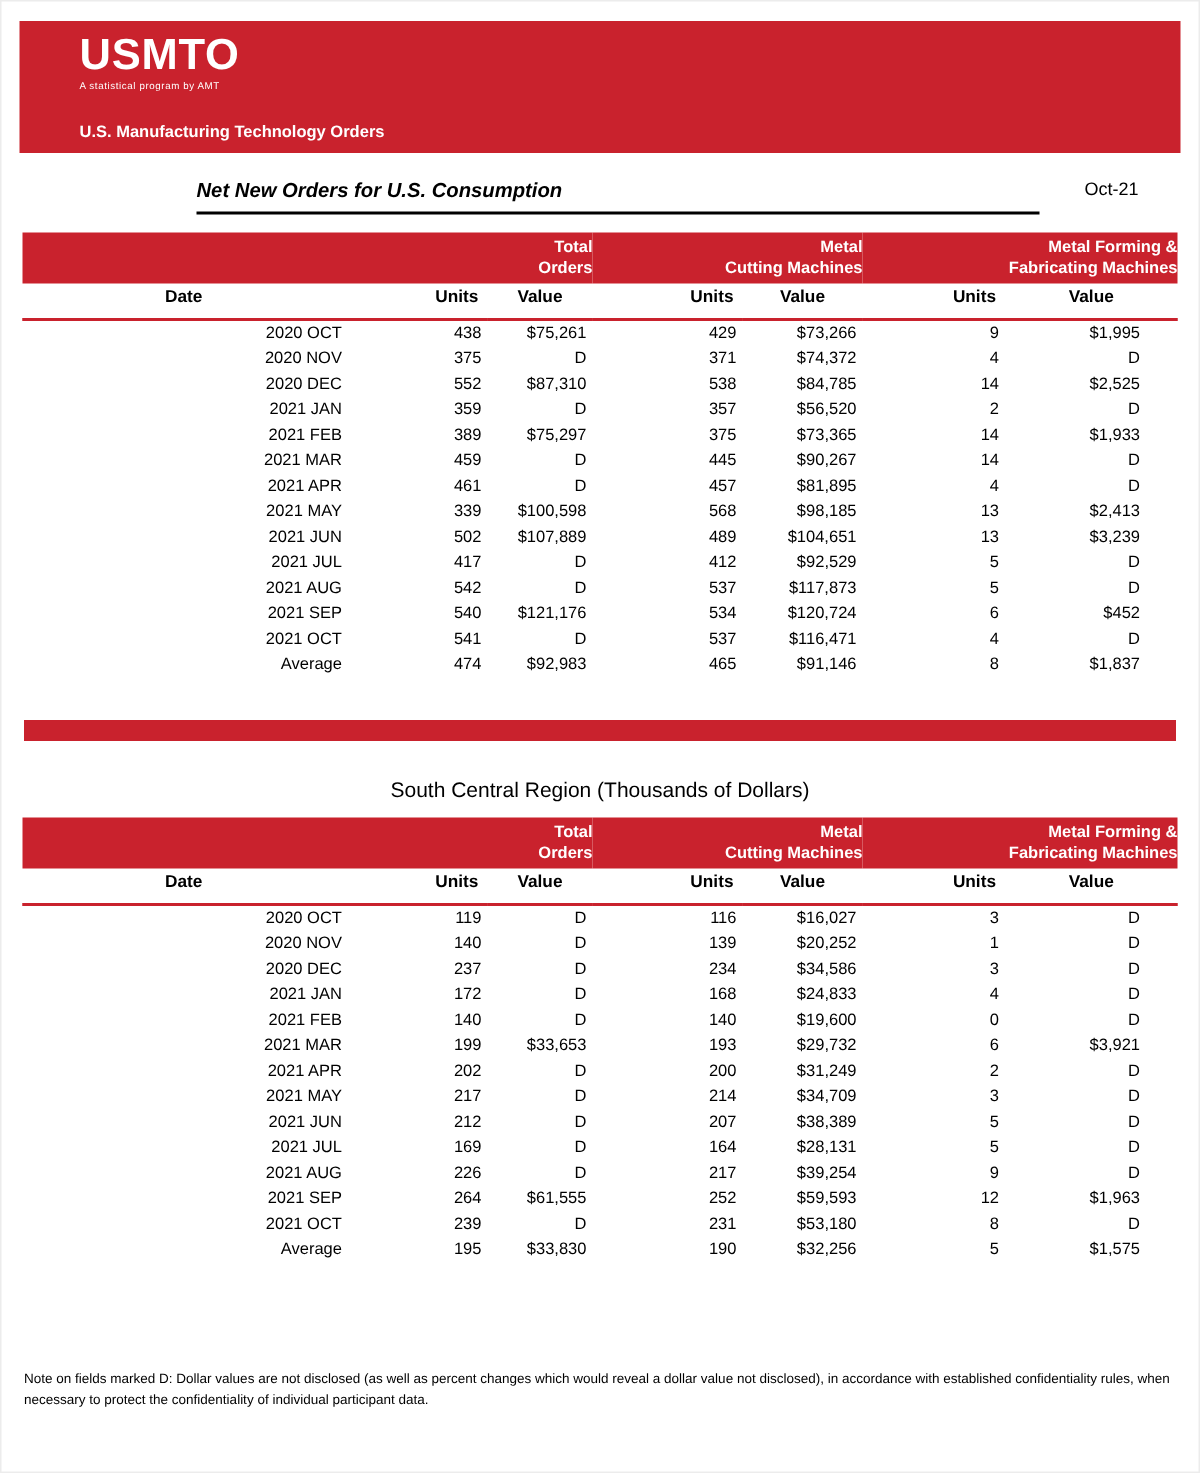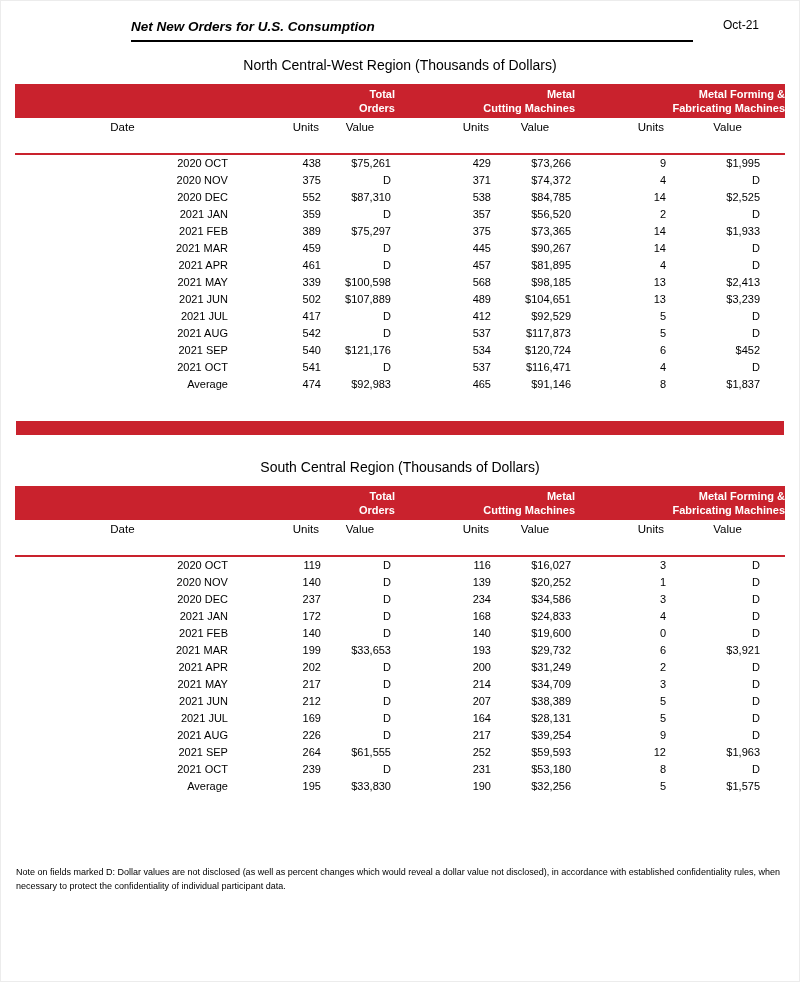--- a/index.html
+++ b/index.html
@@ -50,22 +50,22 @@
     border-collapse: collapse; table-layout: fixed;
   }
   .group-row th {
     background: var(--accent, #C9222D);
     color: #fff; font-weight: bold; font-size: 11px;
     line-height: 1.3; white-space: pre-line;
     vertical-align: middle; height: 34px; padding: 0;
     text-align: right;
   }
   .sub-row th {
-    font-weight: normal; font-size: 11.5px;
-    height: 17px; padding: 0 0 18px;
+    font-weight: bold; font-size: 11.5px;
+    height: 17px; padding: 0 0 6px;
     border-bottom: 2px solid var(--accent, #C9222D);
   }
   .sub-row .h-date  { text-align: center; }
   .sub-row .h-units { text-align: right; padding-right: 6px; }
   .sub-row .h-value { }
   tbody td {
     font-size: 11px; height: 17px; line-height: 17px;
     padding: 0 4px 0 0; text-align: right; white-space: nowrap;
   }
   tbody td.col0 { padding-right: 2px; }
@@ -73,30 +73,36 @@
   
   .red-separator { margin: 28px 15px 0; height: 14px; background: var(--accent, #C9222D); }
   .footnote { margin: 70px 15px 0; font-size: 9px; line-height: 1.6; }
   .footnote b { font-weight: normal; }
 </style>
 </head>
 <body>
 
 <div class="page">
 
+  <header class="banner">
+    <div>
+      <div class="logo-text">USMTO</div>
+      <div class="logo-tagline">A statistical program by AMT</div>
+    </div>
+    <div class="banner-subtitle">U.S. Manufacturing Technology Orders</div>
+  </header>
 
   <div class="report-row">
     <div class="report-title-wrap">
       <span class="report-title">Net New Orders for U.S. Consumption</span>
     </div>
     <span class="report-date">Oct-21</span>
   </div>
 
   <section id="region-0">
-    <h2 class="region-title">North Central-West Region (Thousands of Dollars)</h2>
     <table class="orders">
       <colgroup>
         <col style="width:215px">
           <col style="width:95px">
           <col style="width:70px">
         <col style="width:100px">
           <col style="width:80px">
           <col style="width:95px">
           <col style="width:115px">
       </colgroup>

